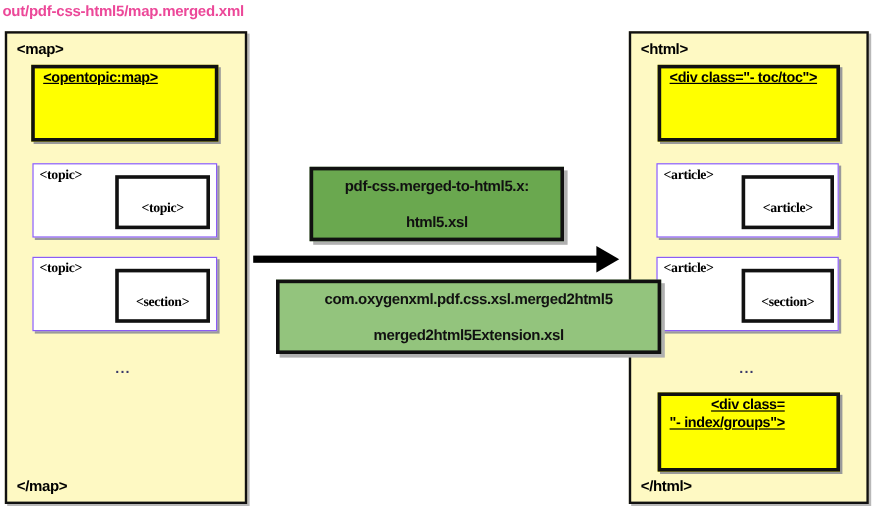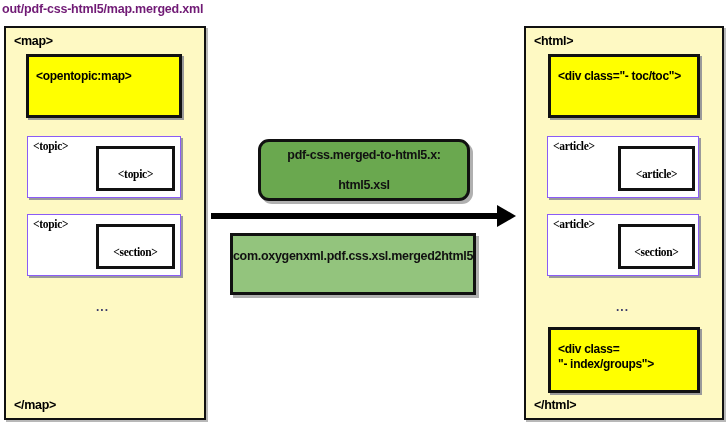--- a/index.html
+++ b/index.html
@@ -21,21 +21,21 @@
     left: 0; top: 0;
     width: 728px;
     height: 422px;
   }
 
   
   .caption {
     position: absolute;
     font-size: 12.5px;
     font-weight: 600;
-    color: #701a75;
+    color: #ec4899;
     white-space: nowrap;
     letter-spacing: -0.2px;
   }
   .caption-left  { left: 2px;  top: 2px; }
   .caption-right { left: 510px; top: 2px; }
 
   
   .doc-frame {
     position: absolute;
     background: #fef9c3;
@@ -58,27 +58,28 @@
   .block-yellow {
     position: absolute;
     background: #ffff00;
     border: 3px solid #111111;
     box-shadow: 2px 2px 0 #9a9a9a;
     box-sizing: border-box;
   }
   .block-yellow .lbl {
     position: absolute;
     left: 7px;
-    top: 12px;
+    top: 0;
     font-size: 12px;
     font-weight: 700;
     letter-spacing: -0.3px;
     line-height: 15px;
     white-space: pre-line;
-    text-align: left;
+    text-align: right;
+    text-decoration: underline;
   }
 
   
   .block-white {
     position: absolute;
     background: #ffffff;
     border: 1px solid #8b5cf6;
     box-shadow: 2px 2px 0 #9a9a9a;
     box-sizing: border-box;
     font-family: Liberation Serif, serif;
@@ -151,22 +152,22 @@
   }
   .block-green .gline {
     font-size: 12.5px;
     font-weight: 600;
     color: #111111;
     letter-spacing: -0.3px;
     white-space: nowrap;
   }
   .block-green .gline.first { margin-bottom: 16px; }
 
-  .green-1 { left: 258px; top: 139px; width: 212px; height: 62px; background: #6aa84f; border-radius: 11px; }
-  .green-2 { left: 230px; top: 233px; width: 246px; height: 62px; background: #93c47d; }
+  .green-1 { left: 258px; top: 139px; width: 212px; height: 62px; background: #6aa84f; }
+  .green-2 { left: 230px; top: 233px; width: 321px; height: 62px; background: #93c47d; }
 </style>
 </head>
 <body>
 
 <div class="canvas">
 
   <div class="caption caption-left">out/pdf-css-html5/map.merged.xml</div>
 
 
   <div class="doc-frame doc-left">
@@ -232,15 +233,16 @@
   <div class="arrow-shaft"></div>
   <div class="arrow-head"></div>
 
   <div class="block-green green-1">
     <span class="gline first">pdf-css.merged-to-html5.x:</span>
     <span class="gline">html5.xsl</span>
   </div>
 
   <div class="block-green green-2">
     <span class="gline first">com.oxygenxml.pdf.css.xsl.merged2html5</span>
+    <span class="gline">merged2html5Extension.xsl</span>
   </div>
 
 </div>
 
 </body></html>

